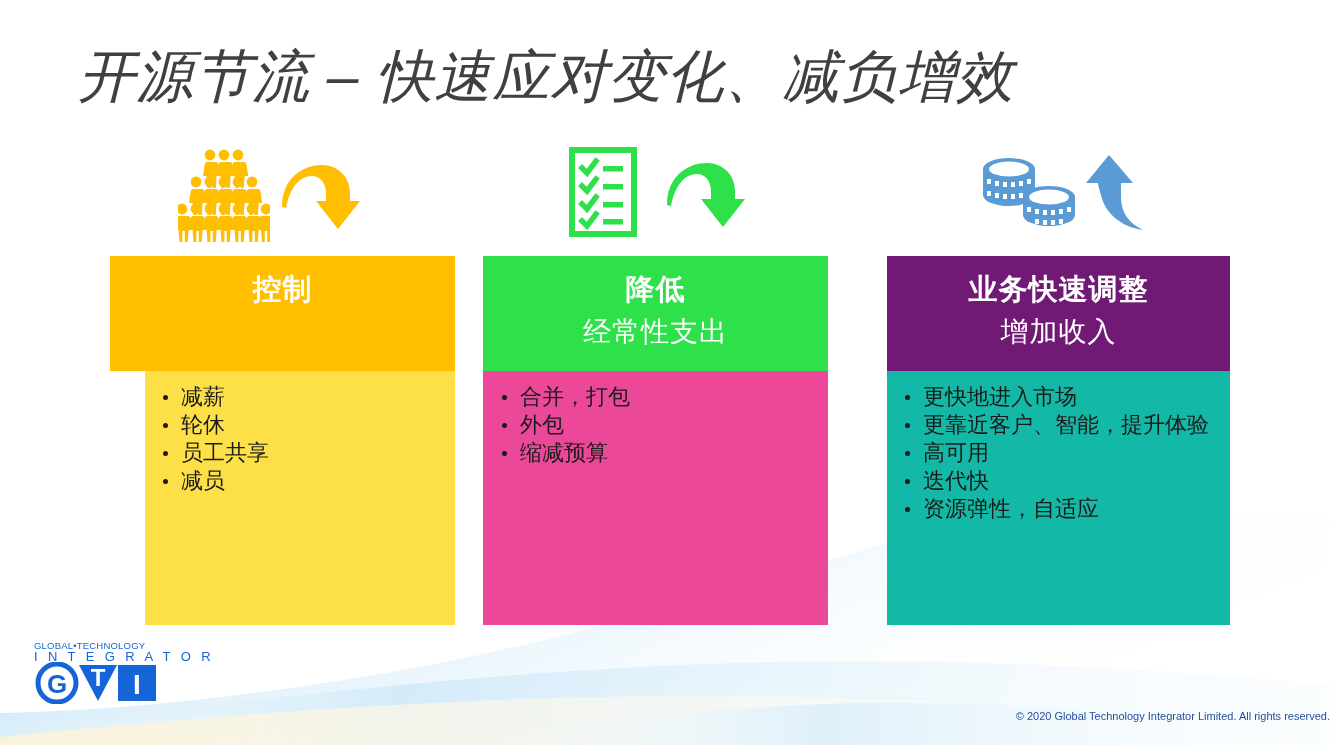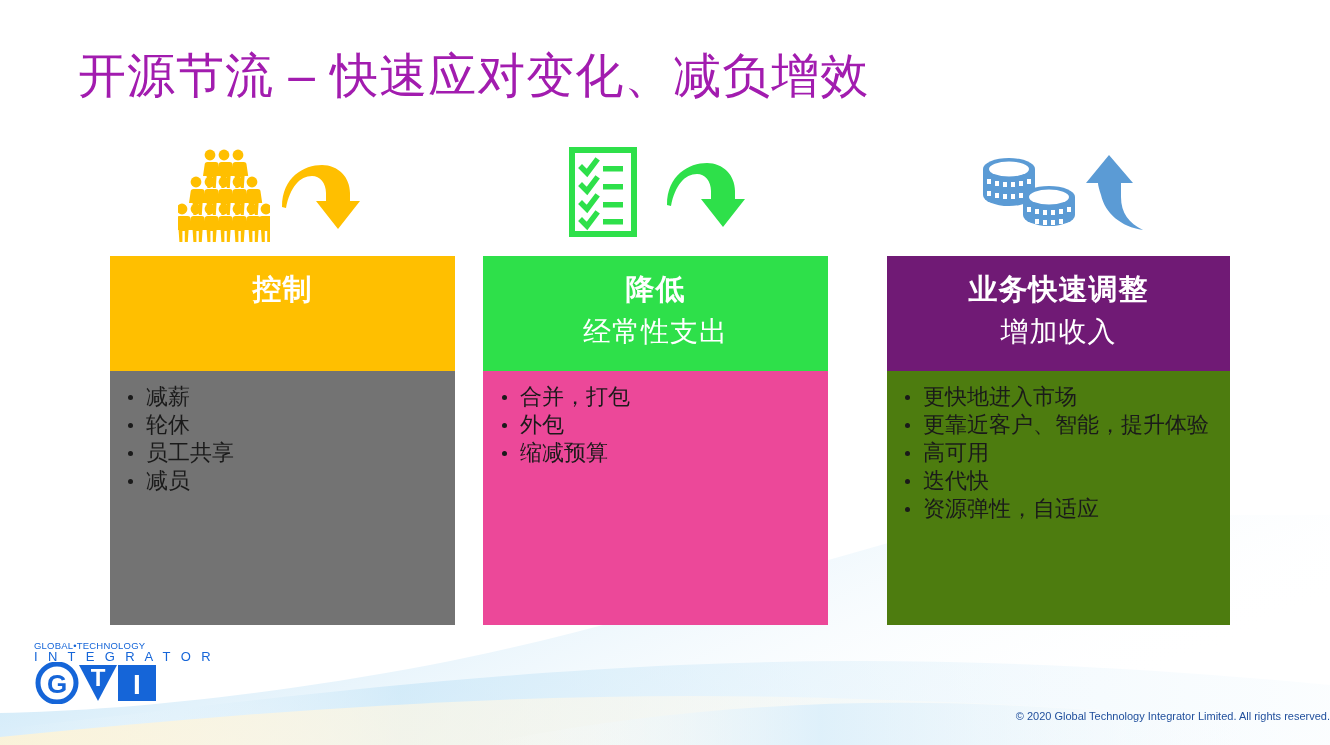--- a/index.html
+++ b/index.html
@@ -23,25 +23,26 @@
     width: 1330px;
     height: 230px;
     pointer-events: none;
   }
 
   
   .slide-title {
     position: absolute;
     left: 78px;
     top: 46px;
-    font-size: 48px;
+    font-size: 57px;
     line-height: 60px;
-    color: #a21caf;
+    color: #404040;
     letter-spacing: 1px;
     white-space: nowrap;
+    font-style: italic;
   }
 
   
   .columns {
     position: absolute;
     left: 0;
     top: 0;
     width: 1330px;
     height: 745px;
   }
@@ -119,25 +120,25 @@
     left: 8px;
     top: 12px;
     width: 5px;
     height: 5px;
     border-radius: 50%;
     background: #1a1a1a;
   }
 
   
   .col-1 .card-header { background: #ffbf00; }
-  .col-1 .card-body   { background: #737373; }
+  .col-1 .card-body   { background: #fde047; margin-left: 35px; }
   .col-2 .card-header { background: #2ee04a; }
   .col-2 .card-body   { background: #ec4899; padding-left: 11px; }
   .col-3 .card-header { background: #701a75; }
-  .col-3 .card-body   { background: #4d7c0f; }
+  .col-3 .card-body   { background: #14b8a6; }
 
   
   .logo {
     position: absolute;
     left: 34px;
     top: 640px;
     width: 125px;
     height: 62px;
   }
   .logo-line1, .logo-line2 {

